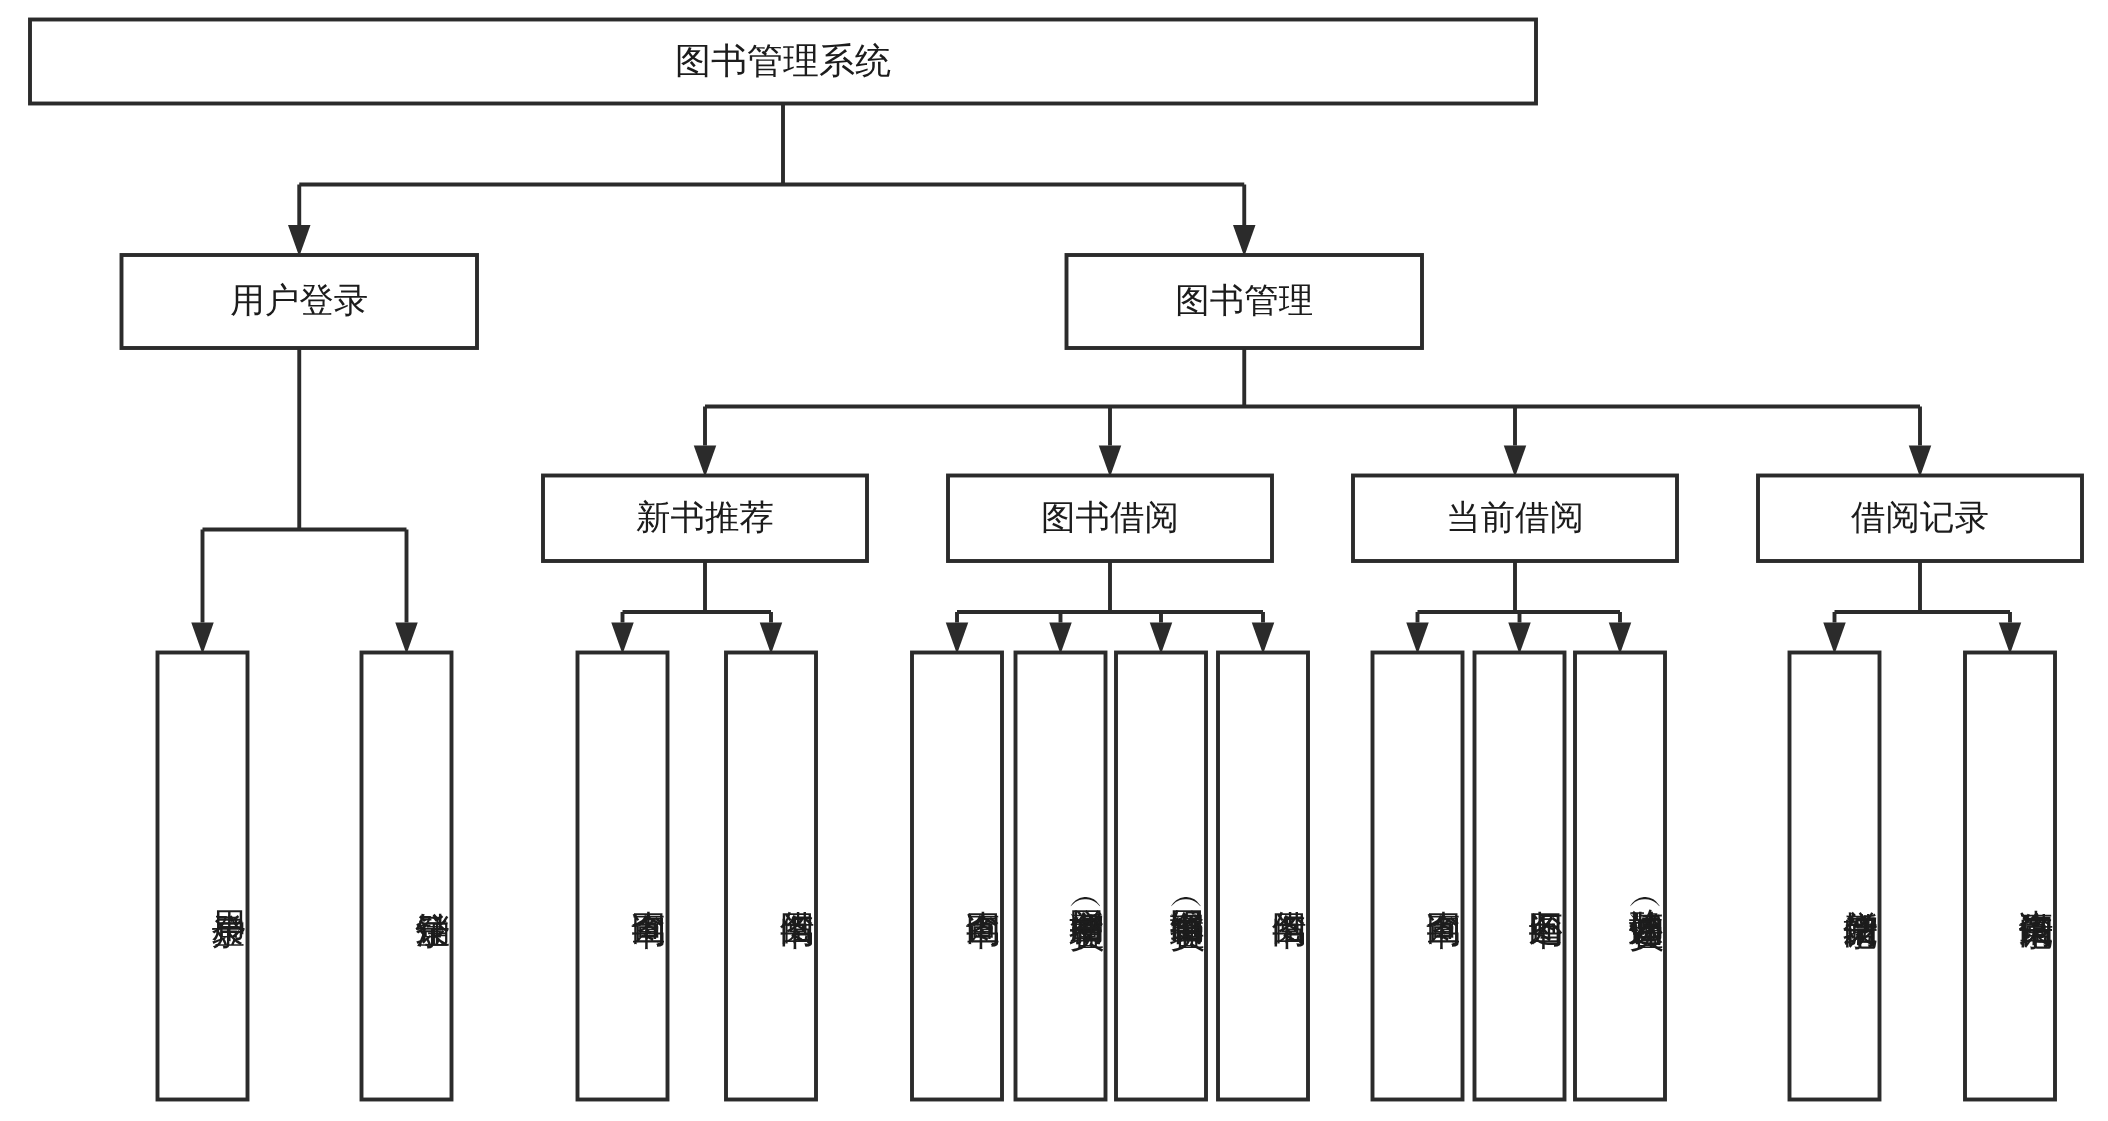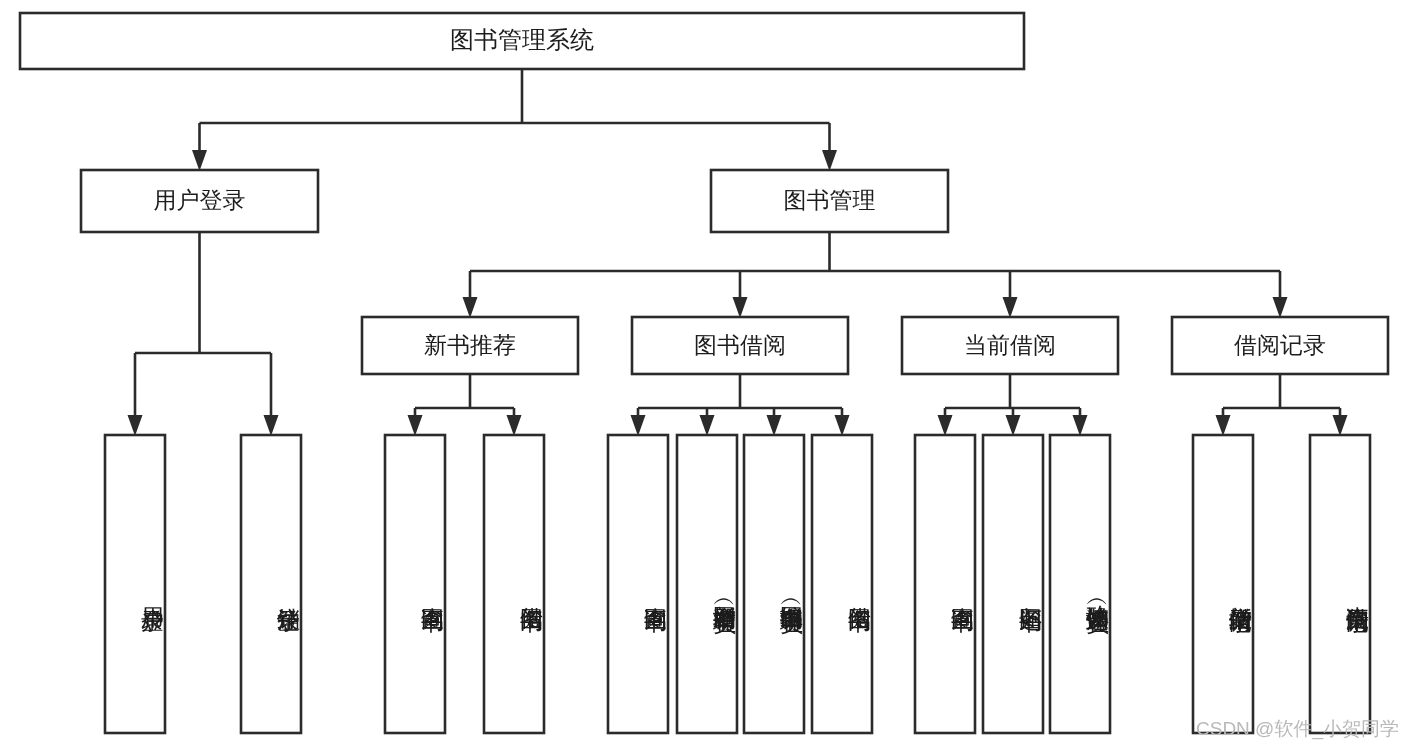--- a/index.html
+++ b/index.html
@@ -176,14 +176,13 @@
       <div class="vlabel" style="left: 677px; top: 457px; width: 60px; height: 268px;">新增图书（管理员）</div>
       <div class="vlabel" style="left: 744px; top: 457px; width: 60px; height: 268px;">编辑图书（管理员）</div>
       <div class="vlabel" style="left: 812px; top: 457px; width: 60px; height: 268px;">借阅图书</div>
       <div class="vlabel" style="left: 915px; top: 457px; width: 60px; height: 268px;">查询图书</div>
       <div class="vlabel" style="left: 983px; top: 457px; width: 60px; height: 268px;">归还图书</div>
       <div class="vlabel" style="left: 1050px; top: 457px; width: 60px; height: 268px;">确认归还（管理员）</div>
       <div class="vlabel" style="left: 1193px; top: 457px; width: 60px; height: 268px;">新增借阅记录</div>
       <div class="vlabel" style="left: 1310px; top: 457px; width: 60px; height: 268px;">查询借阅记录</div>
     </div>
 
-  <div class="watermark" style="left: 1196px; top: 716px;">CSDN @软件_小贺同学</div>
 </div>
 
 </body></html>

